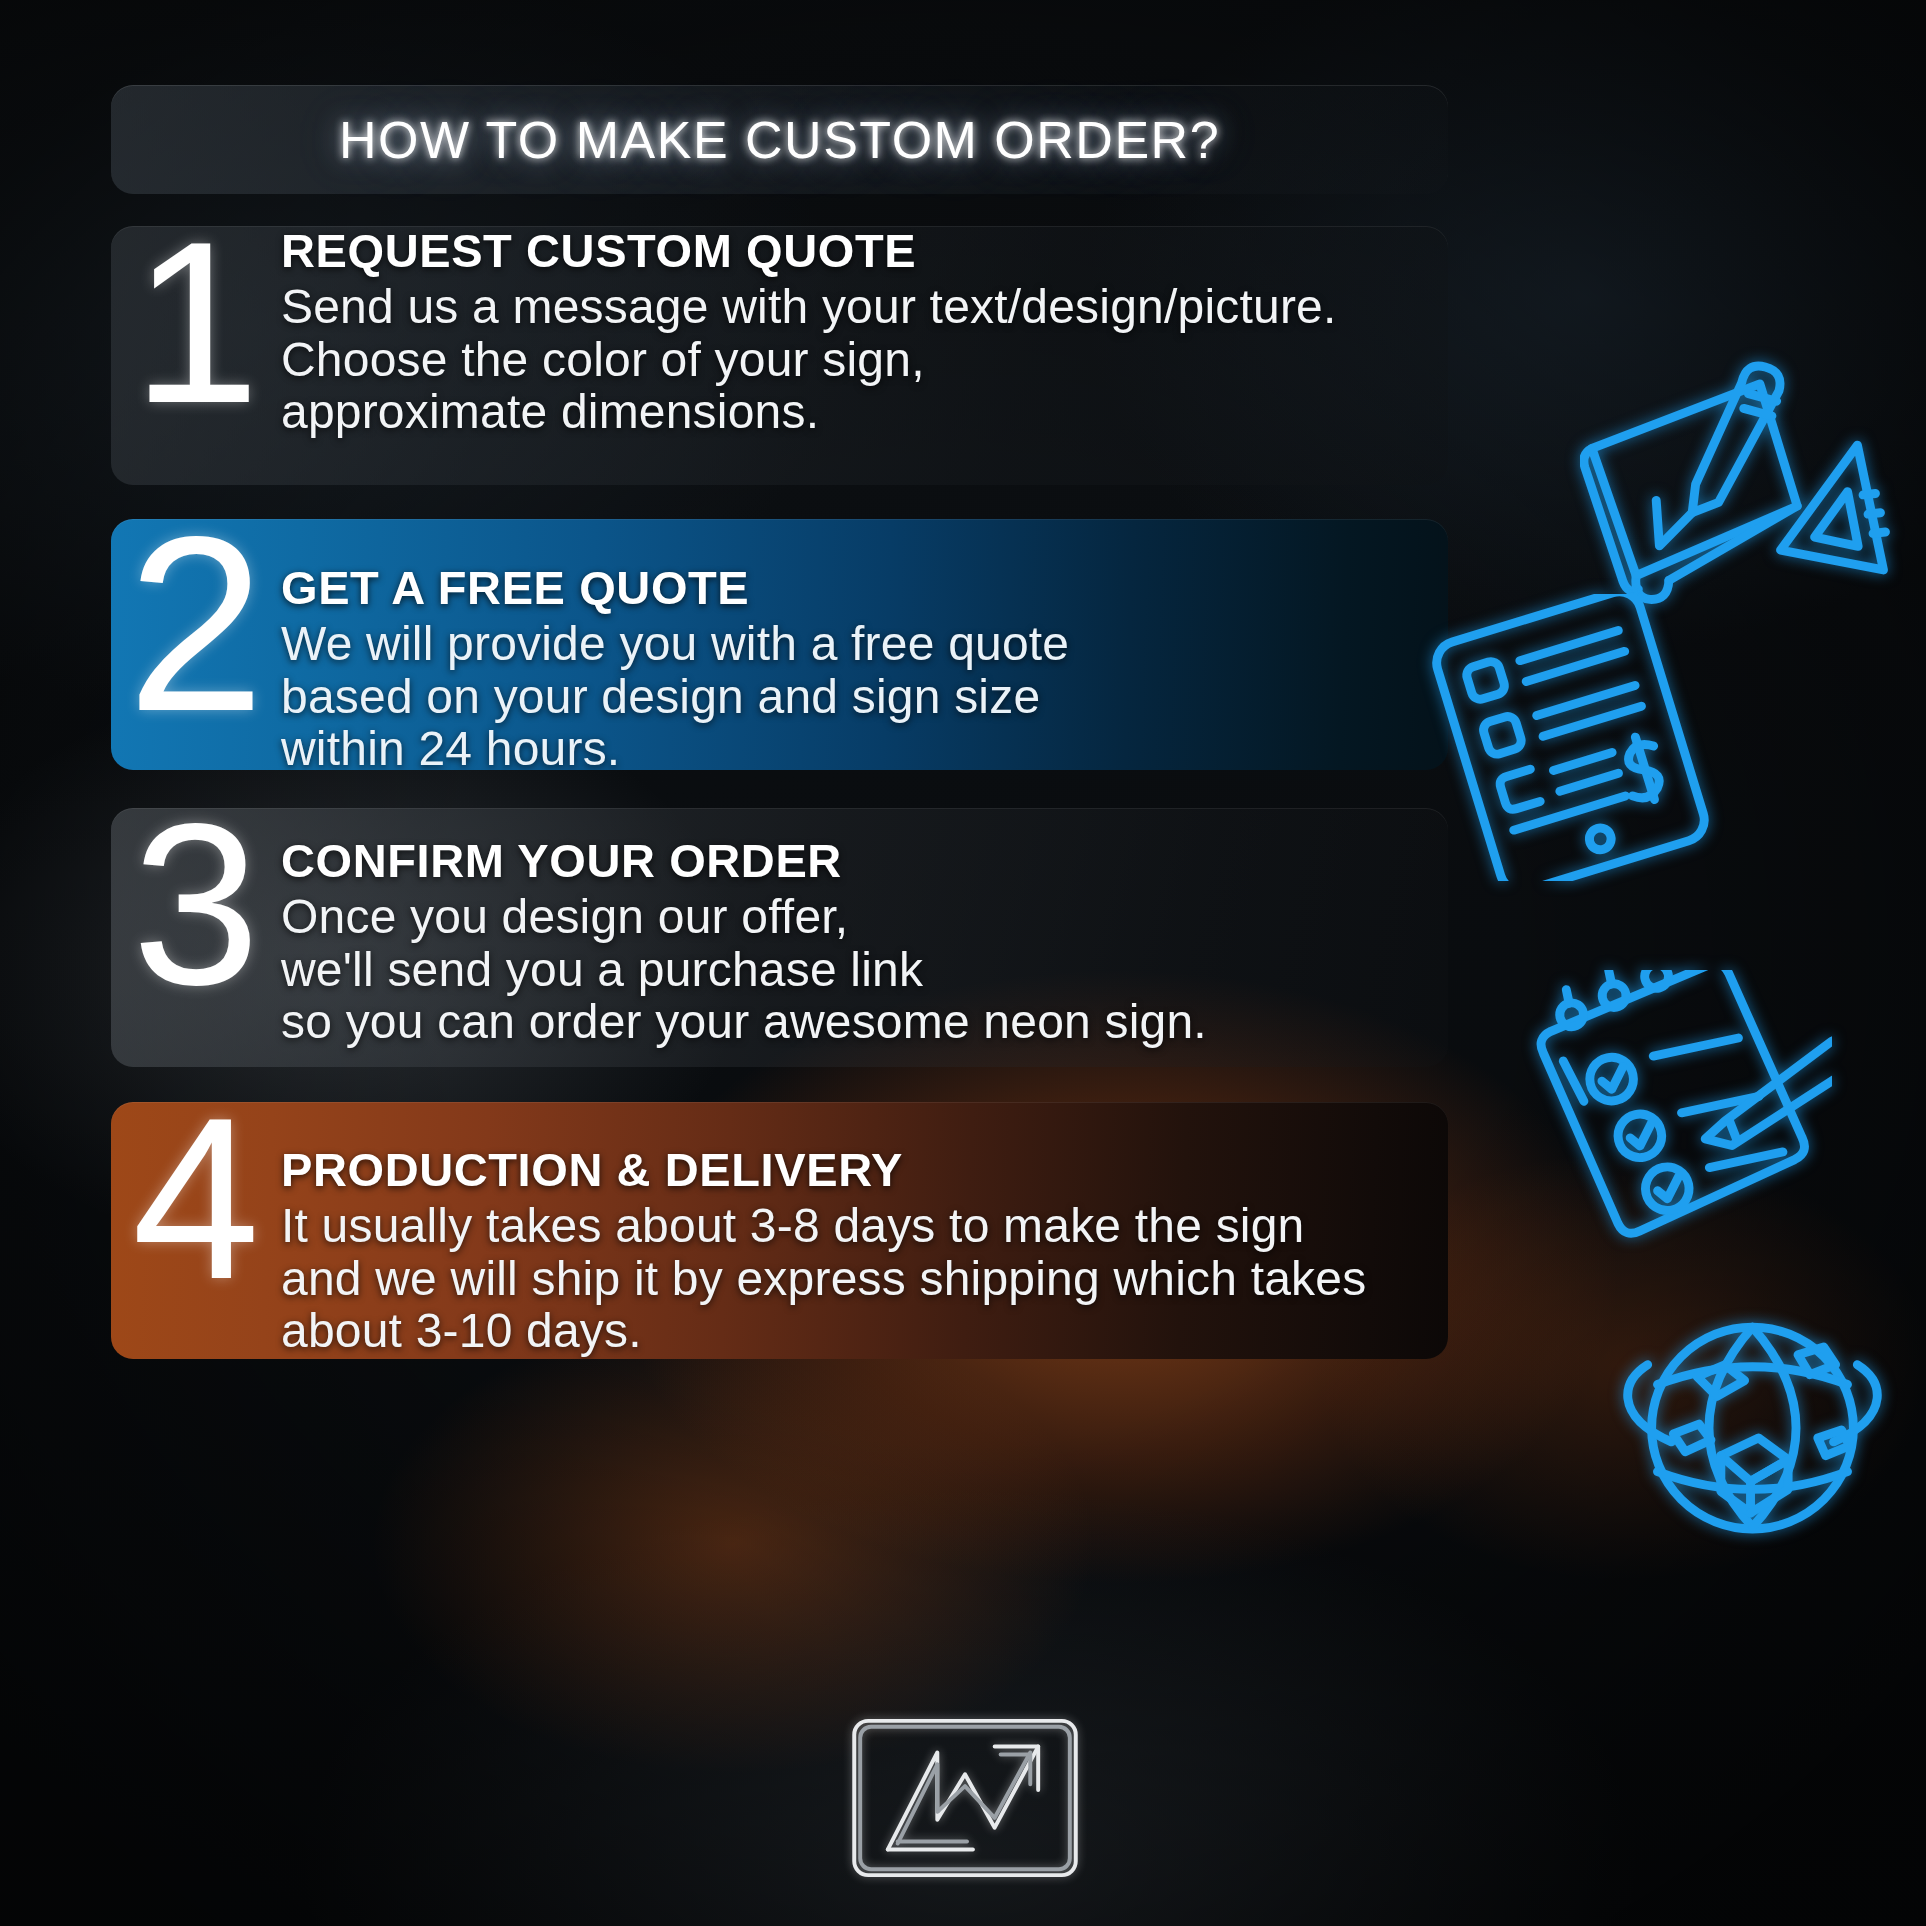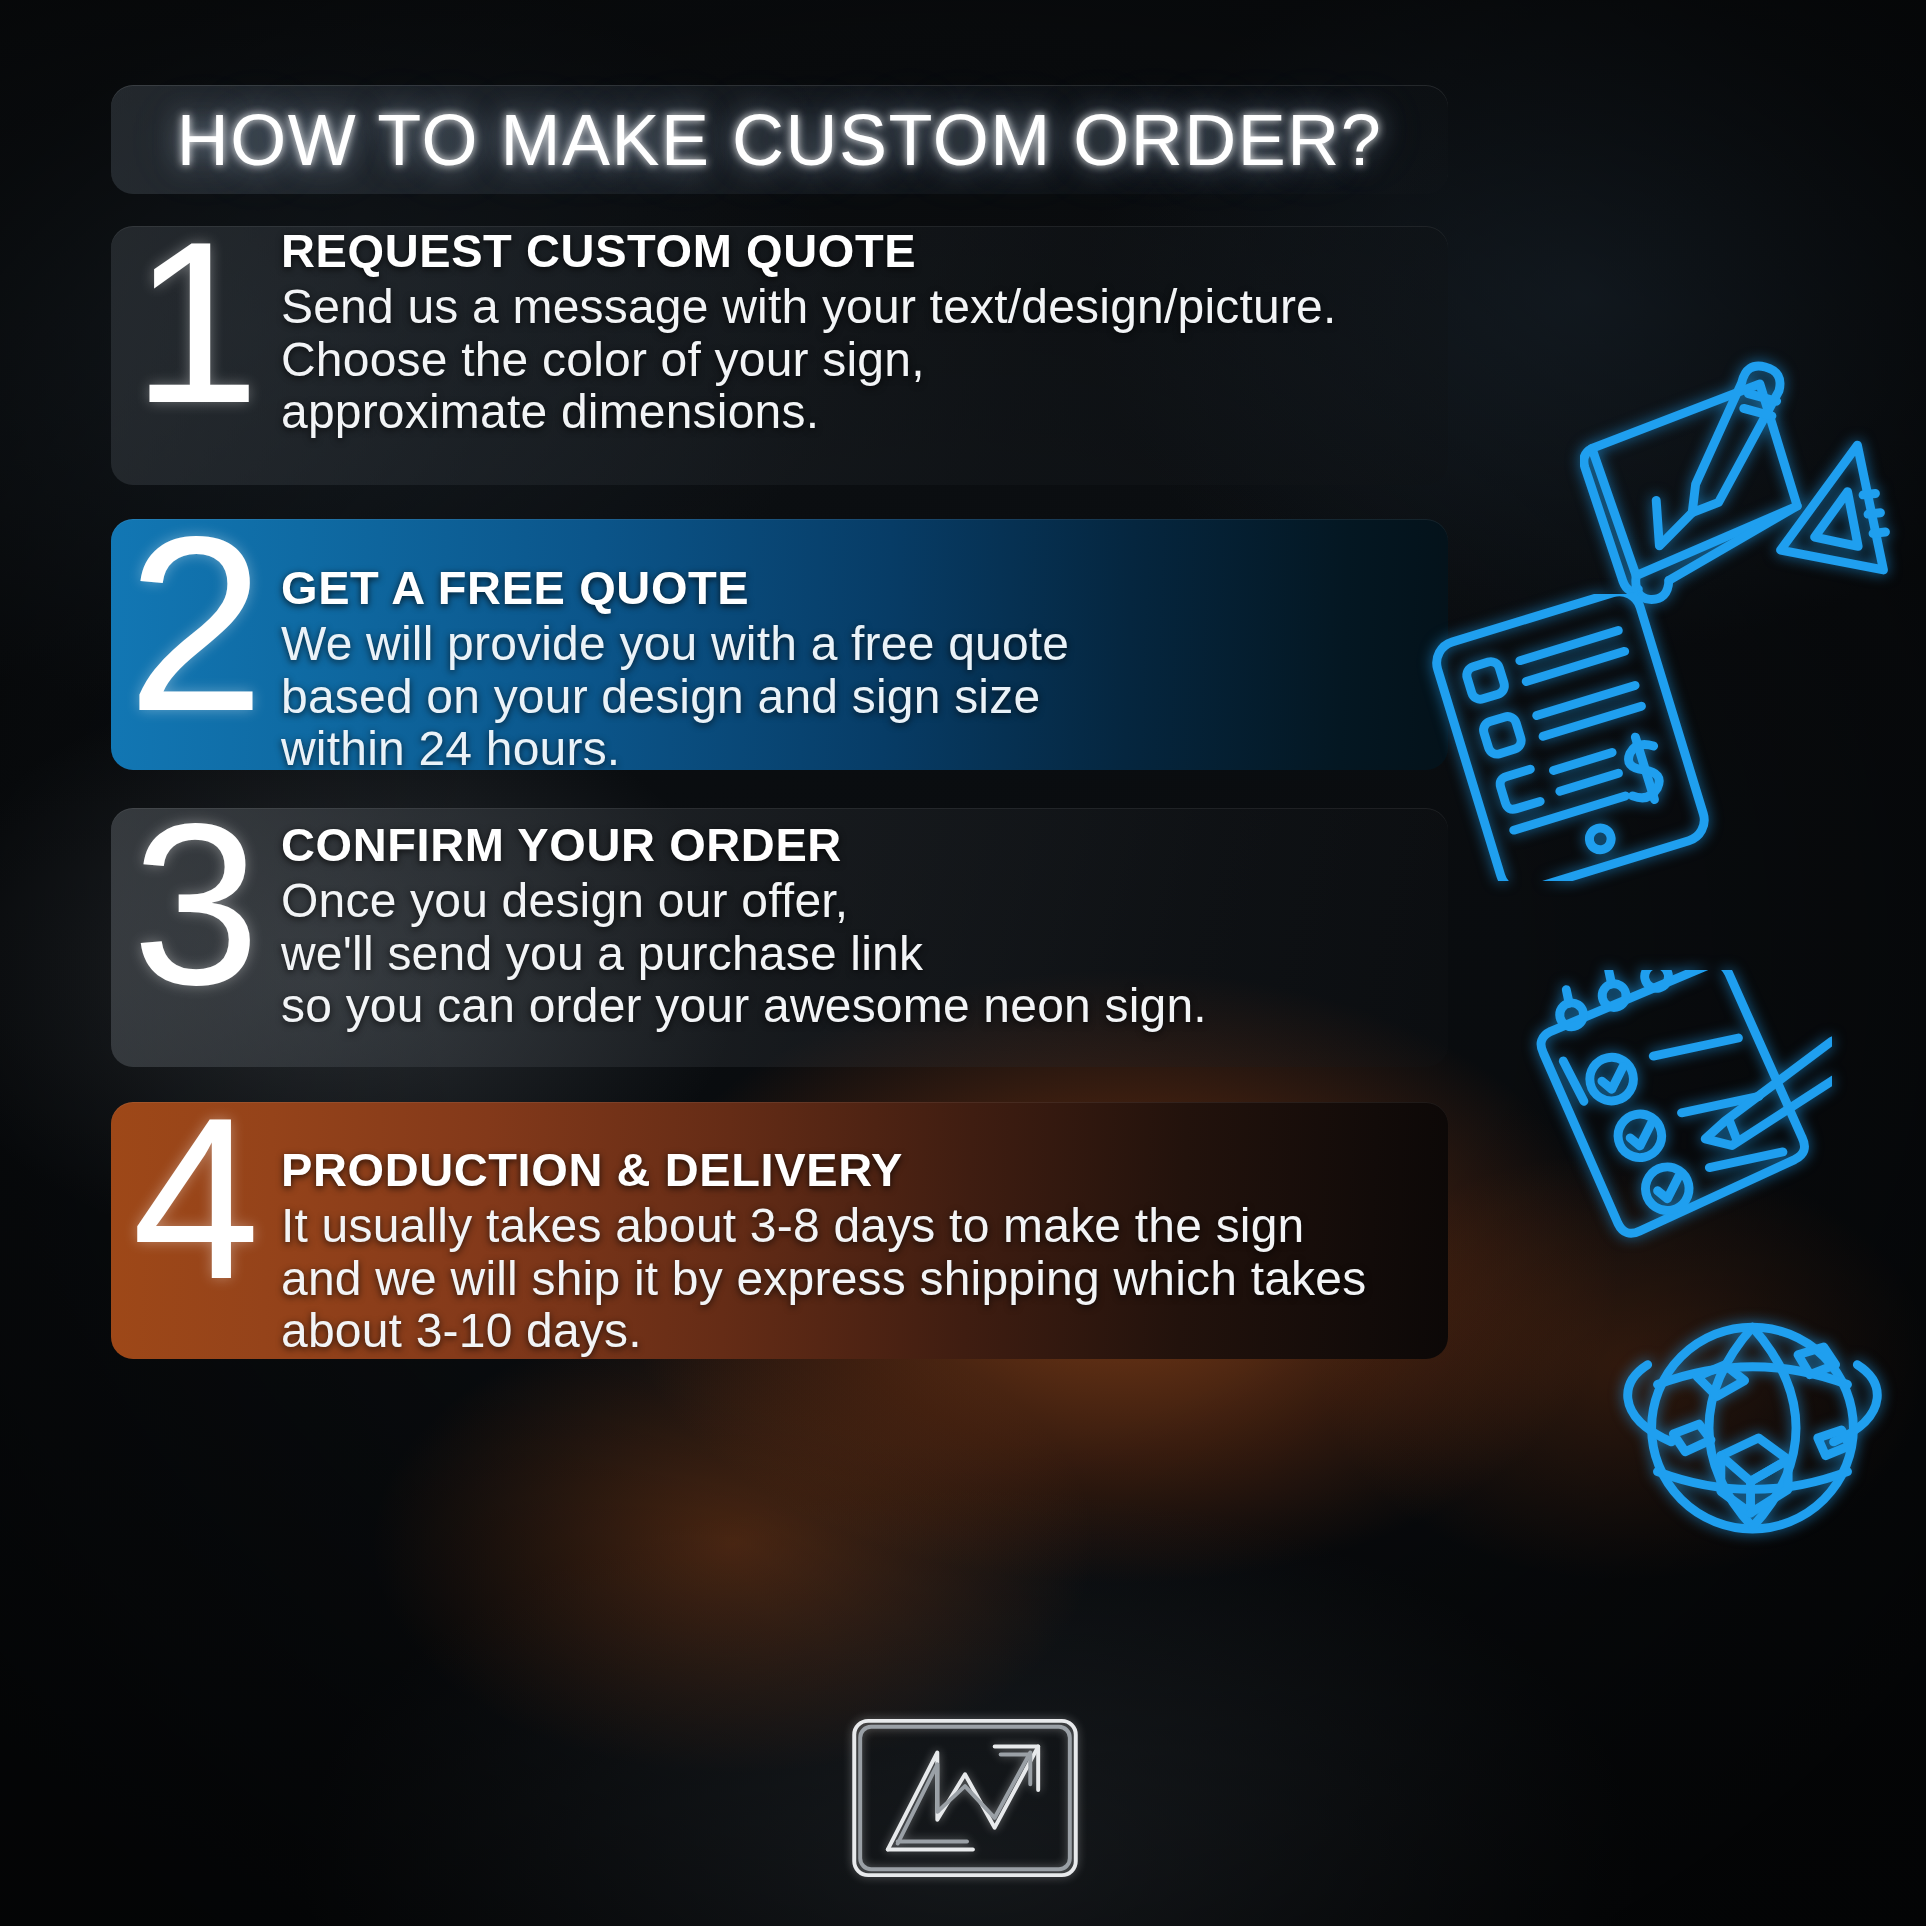--- a/index.html
+++ b/index.html
@@ -33,21 +33,21 @@
 
   
   .title-card{
     position:absolute;left:111px;top:85px;width:1337px;height:109px;
     border-radius:22px;
     background:linear-gradient(100deg, rgba(62,70,78,.50) 0%, rgba(46,54,62,.42) 35%, rgba(26,32,38,.30) 75%, rgba(18,22,26,.22) 100%);
     box-shadow:inset 0 1px 0 rgba(255,255,255,.10);
     display:flex;align-items:center;justify-content:center;
   }
   .title-text{
-    font-size:72px;letter-spacing:1.5px;color:#fff;font-weight:400;
+    font-size:52px;letter-spacing:1.5px;color:#fff;font-weight:400;
     text-shadow:0 0 9px rgba(255,255,255,.95),0 0 26px rgba(210,230,255,.55),0 0 53px rgba(150,190,240,.30);
     white-space:nowrap;
     font-family:"Liberation Sans", sans-serif;
   }
 
   
   .card{
     position:absolute;left:111px;width:1337px;border-radius:22px;overflow:hidden;
     box-shadow:inset 0 1px 0 rgba(255,255,255,.07);
   }
@@ -83,21 +83,21 @@
     background:linear-gradient(92deg,#1277b4 0%,#0f6ba4 14%,#0b558a 36%,#073c66 58%,#05263f 76%,#041722 92%,#04121a 100%);
   }
   #card2 .num{font-size:248px;}
   #card2 .body{padding-top:44px;}
   #card2 .p{color:#eaf2f8;}
   
   #card3{
     top:808px;height:259px;
     background:linear-gradient(102deg, rgba(96,102,108,.48) 0%, rgba(72,78,84,.40) 22%, rgba(48,52,57,.32) 52%, rgba(28,31,35,.26) 80%, rgba(18,20,23,.22) 100%);
   }
-  #card3 .body{padding-top:12px;}
+  #card3 .body{padding-top:12px;margin-top:16px;}
   
   #card4{
     top:1102px;height:257px;
     background:linear-gradient(92deg,#9e4818 0%,#95431a 12%,#83391a 28%,#652c16 46%,#3f1d11 64%,#22120c 80%,#120b09 94%,#0c0807 100%);
   }
   #card4 .body{padding-top:43px;}
 
   
   .icon{position:absolute;pointer-events:none;}
   .neon path,.neon circle,.neon line,.neon rect,.neon polyline,.neon polygon{

